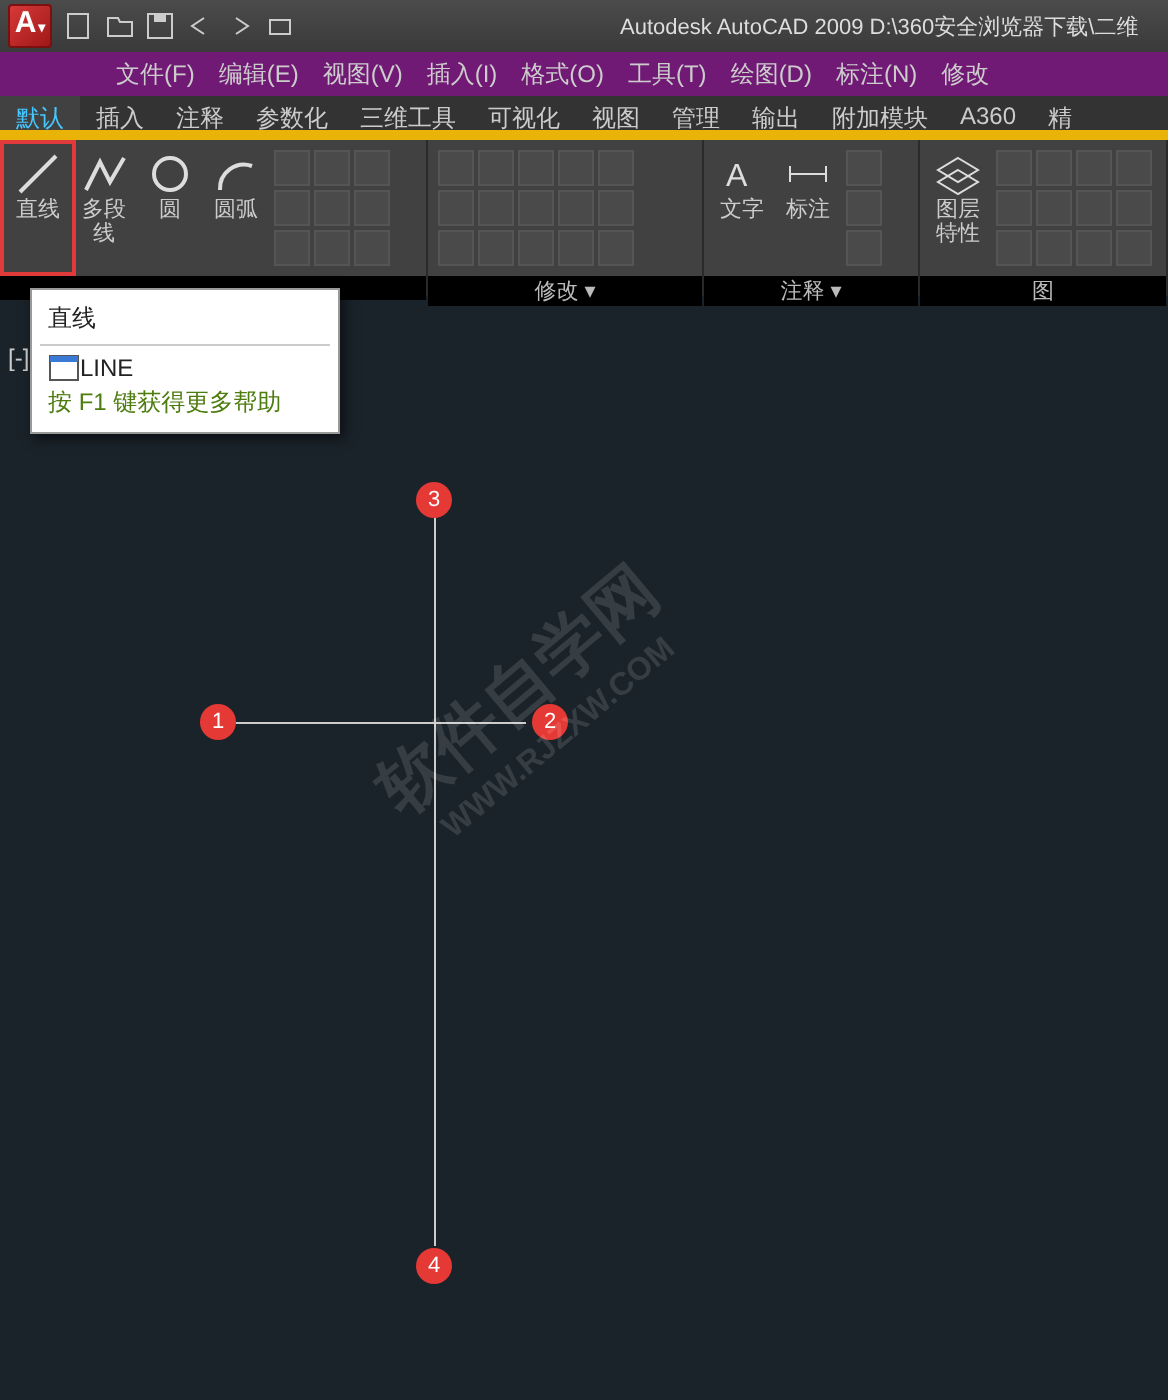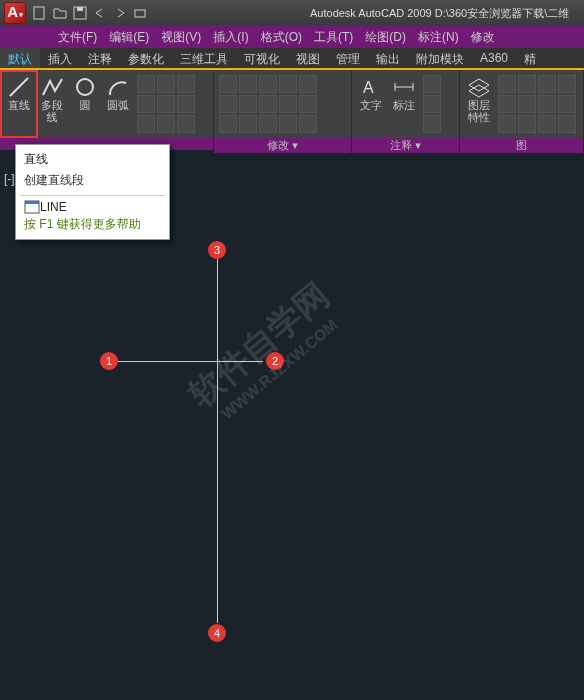--- a/index.html
+++ b/index.html
@@ -10,29 +10,29 @@
 .alogo { width:22px; height:22px; background:linear-gradient(135deg,#d73939,#a01818); color:#fff; font-weight:bold; font-size:15px; text-align:center; line-height:18px; border-radius:2px; margin-right:4px; border:1px solid #7a1010; }
 .alogo::after { content:"▾"; font-size:7px; margin-left:1px; }
 .qicon { width:16px; height:16px; margin:0 2px; display:inline-block; }
 .tbar-title { margin-left:160px; font-size:11px; color:#ddd; white-space:nowrap; }
 
 
 .mbar { height:22px; background:#701a75; display:flex; align-items:center; padding-left:52px; font-size:12px; }
 .mbar span { padding:0 6px; cursor:default; }
 
 
-.rtabs { height:22px; background:#333; display:flex; font-size:12px; border-bottom:2px solid #eab308; }
+.rtabs { height:22px; background:#333; display:flex; font-size:12px; border-bottom:5px solid #eab308; }
 .rtabs span { padding:3px 8px; cursor:default; }
 .rtabs .act { background:#414141; color:#46c8ff; }
 
 
 .ribbon { height:78px; background:#414141; display:flex; }
 .rgrp { border-right:1px solid #2a2a2a; display:flex; flex-direction:column; }
 .rgrp-body { flex:1; display:flex; padding:3px; gap:1px; }
-.rgrp-lbl { height:16px; text-align:center; font-size:11px; color:#bbb; background:#701a75; }
+.rgrp-lbl { height:16px; text-align:center; font-size:11px; color:#bbb; background:#000000; }
 .bigbtn { width:32px; display:flex; flex-direction:column; align-items:center; padding-top:2px; }
 .bigbtn .ic { width:24px; height:24px; }
 .bigbtn .cap { font-size:11px; color:#ccc; text-align:center; line-height:12px; }
 .sel { outline:2px solid #e03a3a; outline-offset:1px; }
 .smgrid { display:grid; grid-auto-flow:column; grid-template-rows:repeat(3,18px); gap:2px; padding:2px; }
 .sm { width:18px; height:18px; background:#4a4a4a; border:1px solid #555; }
 
 
 .tooltip { position:absolute; left:15px; top:144px; width:155px; background:#fff; border:1px solid #999; box-shadow:2px 2px 6px rgba(0,0,0,.6); color:#222; padding:6px 8px; }
 .tooltip .tt-title { font-size:12px; margin-bottom:4px; }
@@ -251,21 +251,20 @@
       </div>
     </div>
     <div class="rgrp-lbl">图</div>
   </div>
 </div>
 
 <div class="vpl">[-][</div>
 
 <div class="tooltip">
   <div class="tt-title">直线</div>
-  <div class="tt-sub">创建直线段</div>
   <hr class="hr">
   <div class="tt-line">
     <span>
         <svg width="16" height="14">
           <rect x="1" y="1" width="14" height="12" fill="#fff" stroke="#555"></rect>
           <rect x="1" y="1" width="14" height="3" fill="#3a7ad6"></rect>
         </svg>
       </span>
     <span>LINE</span>
   </div>

